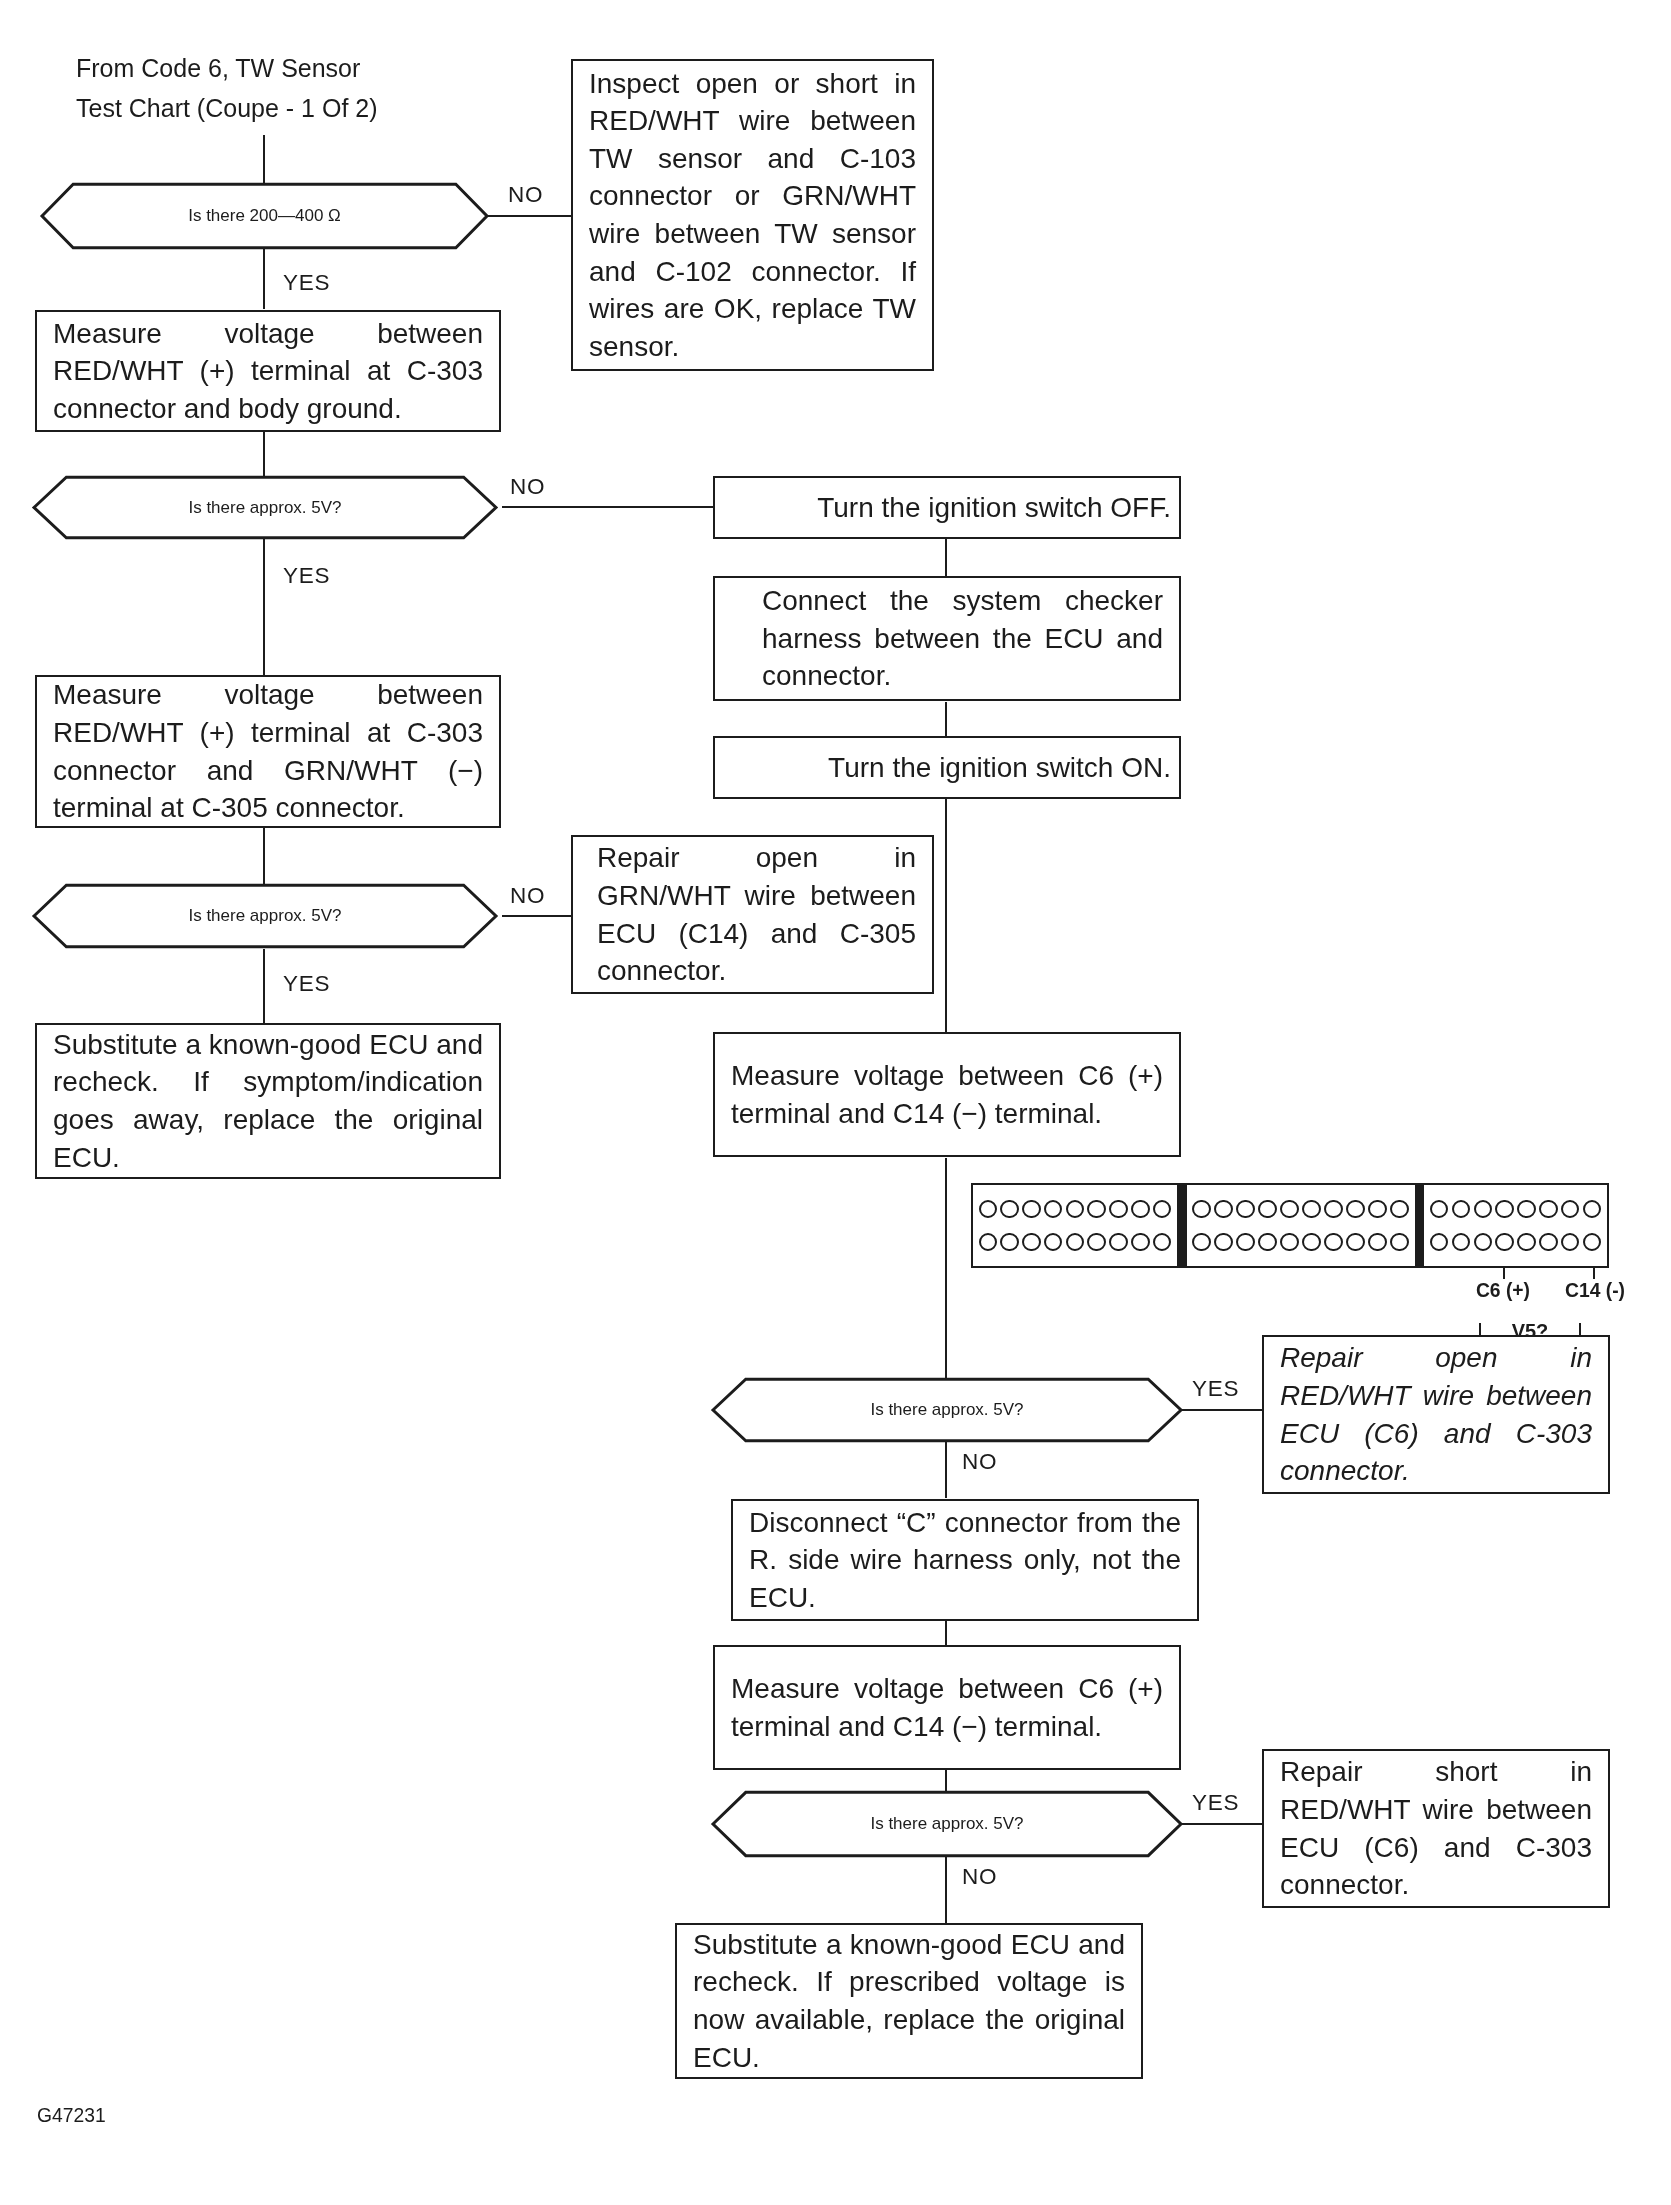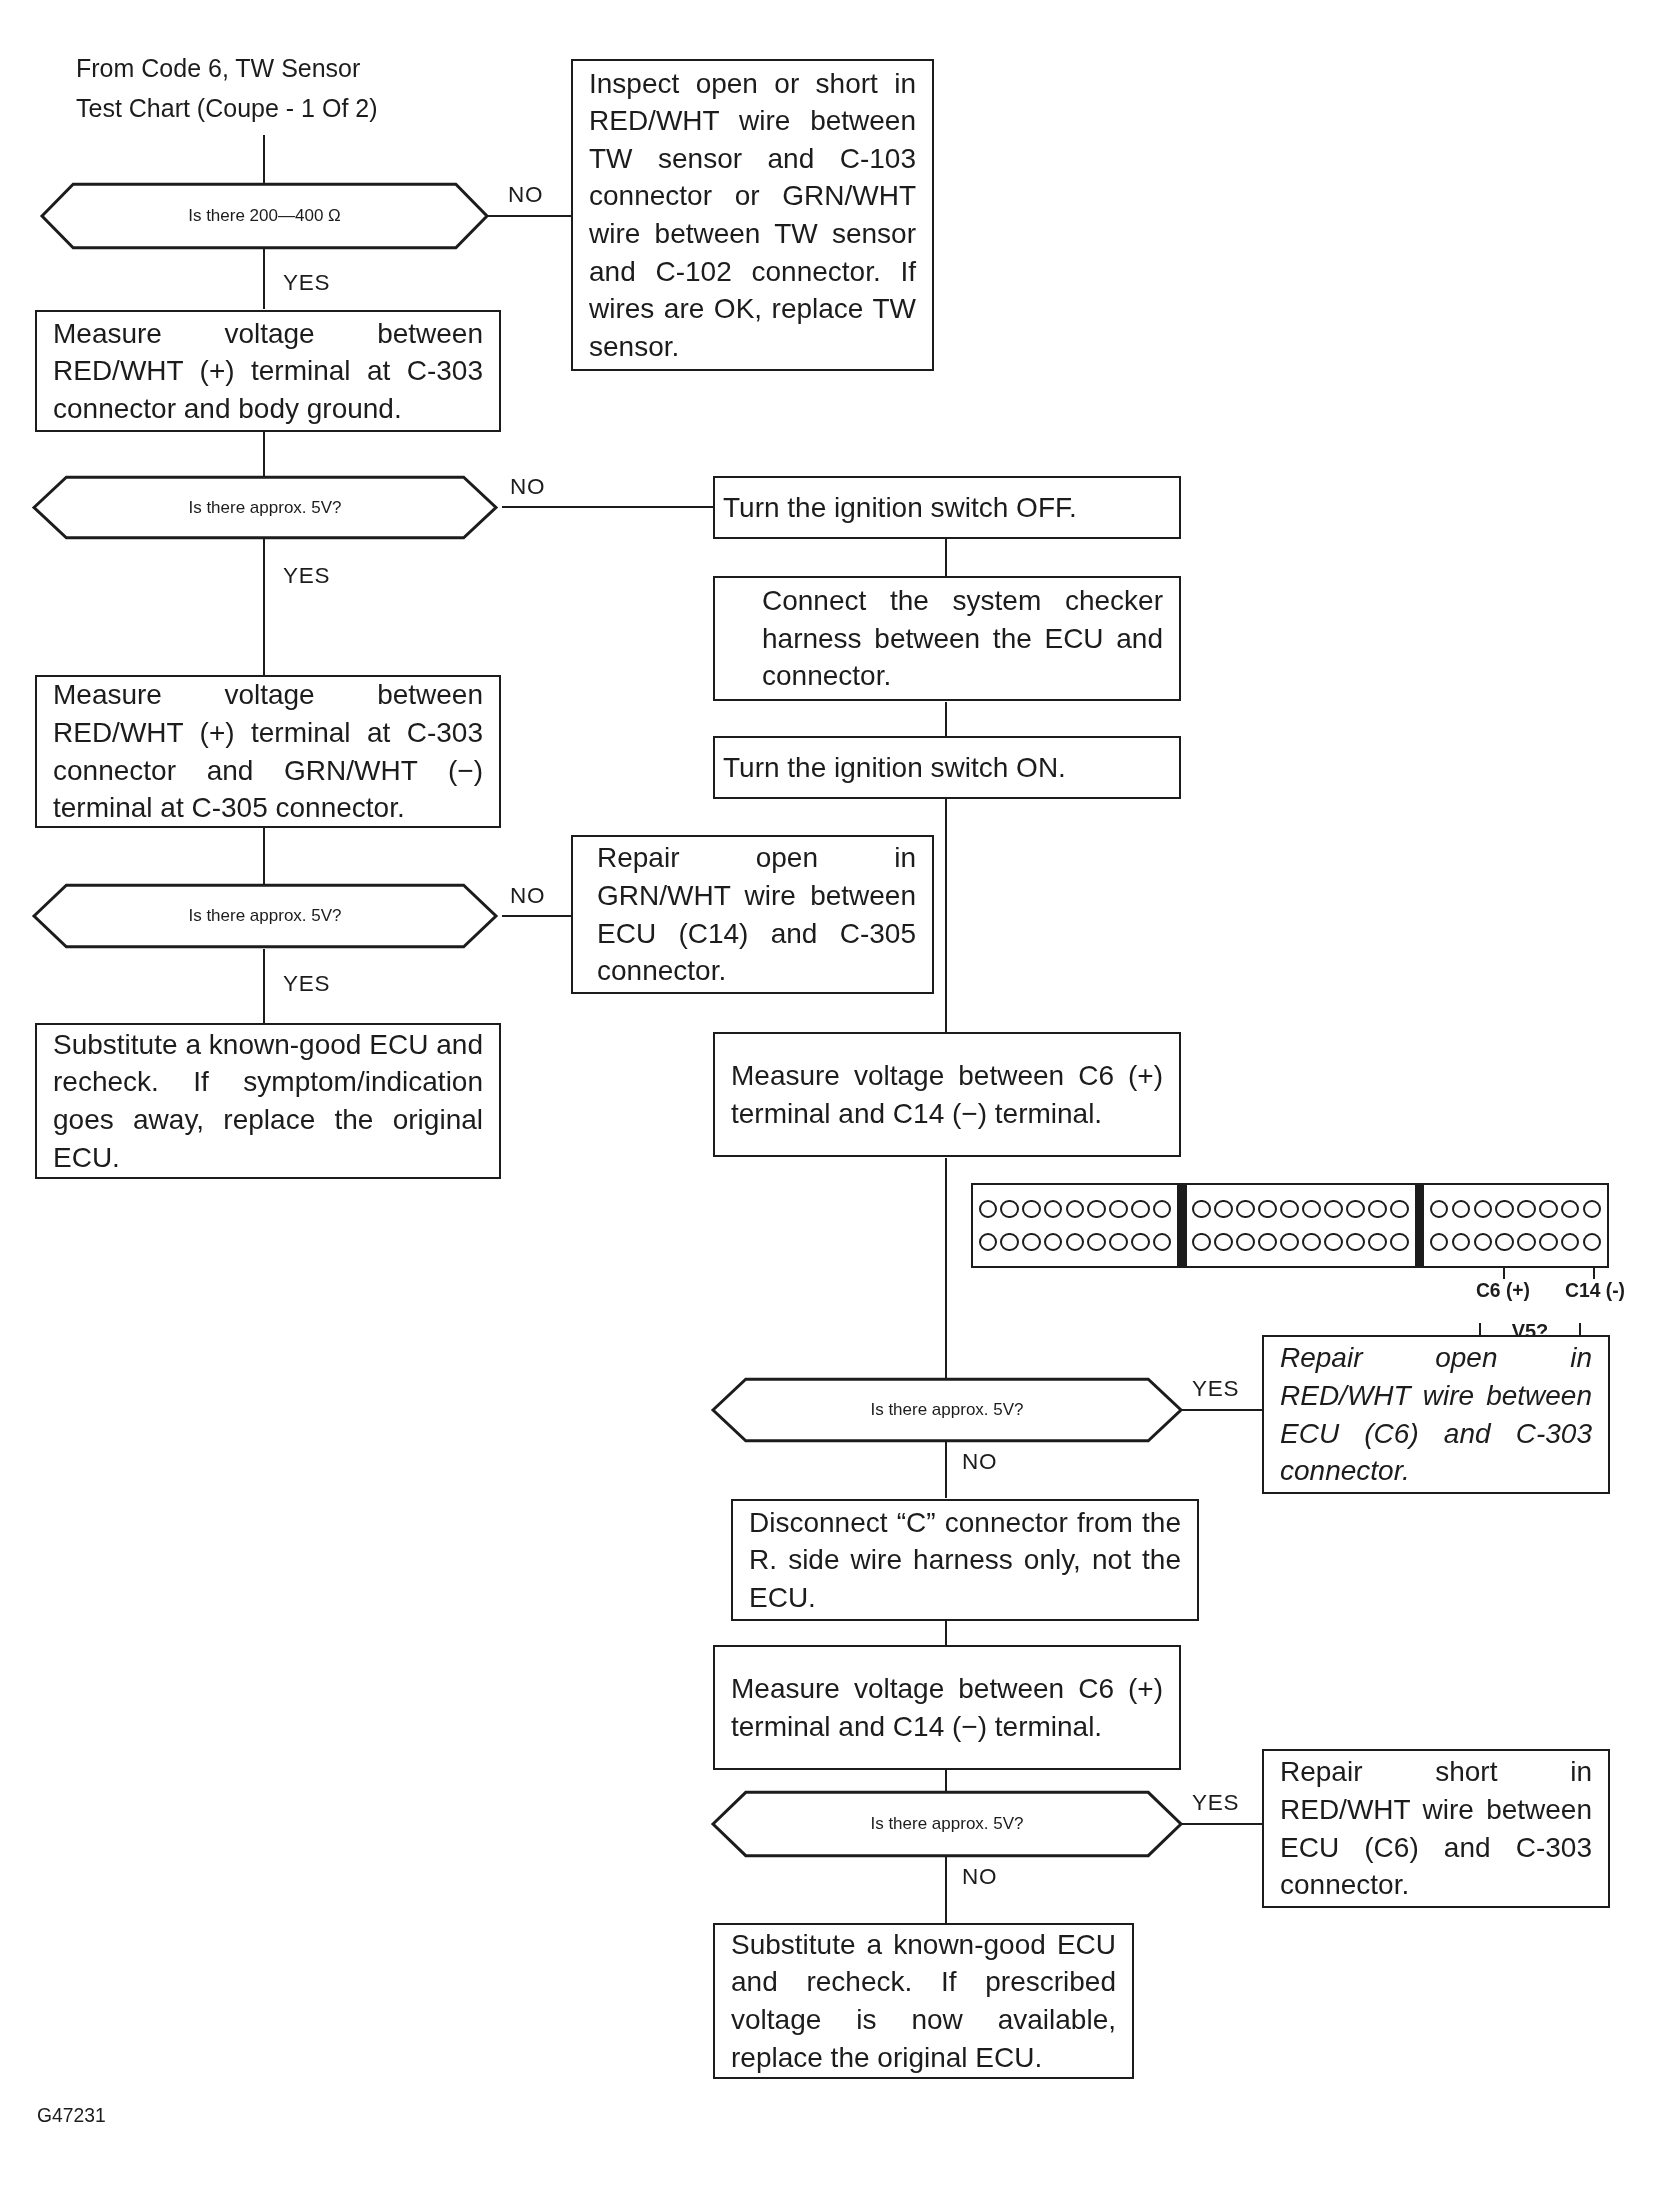--- a/index.html
+++ b/index.html
@@ -10,21 +10,21 @@
     color:#1c1c1c;
   }
   .box {
     position:absolute; border:2.4px solid #1c1c1c; background:#fff;
     box-sizing:border-box; display:flex; align-items:center;
   }
   .box .txt {
     width:100%; padding:8px 16px; font-size:28px; line-height:1.34;
     text-align:justify;
   }
-  .box.center .txt { text-align:left; padding:3.2px 8px; }
+  .box.center .txt { text-align:right; padding:3.2px 8px; }
   .hex { position:absolute; }
   .hex svg { position:absolute; left:0; top:0; width:100%; height:100%; overflow:visible; }
   .hex .hex-label {
     position:absolute; inset:0; display:flex; align-items:center; justify-content:center;
     font-size:17px;
   }
   .vline { position:absolute; width:2.4px; background:#1c1c1c; }
   .hline { position:absolute; height:2.4px; background:#1c1c1c; }
   .flow-label { position:absolute; font-size:22.5px; letter-spacing:0.8px; }
   .title { position:absolute; left:76px; top:48px; width:386px; font-size:25px; line-height:1.6; }
@@ -256,20 +256,20 @@
     </svg>
     <div class="hex-label">Is there approx. 5V?</div>
   </div>
   <div class="flow-label" style="left:1192px; top:1790px;">YES</div>
   <div class="flow-label" style="left:962px; top:1864px;">NO</div>
 
   <div class="box" style="left:1262px; top:1749px; width:348px; height:159px;">
     <div class="txt">Repair short in RED/WHT wire between ECU (C6) and C-303 connector.</div>
   </div>
 
-  <div class="box" style="left:713px; top:1923px; width:421px; height:156px;">
+  <div class="box" style="left:675px; top:1923px; width:468px; height:156px;">
     <div class="txt">Substitute a known-good ECU and recheck. If prescribed voltage is now available, replace the original ECU.</div>
   </div>
 
   <div class="figure-code">G47231</div>
 
 </div>
 
 
 </body></html>

